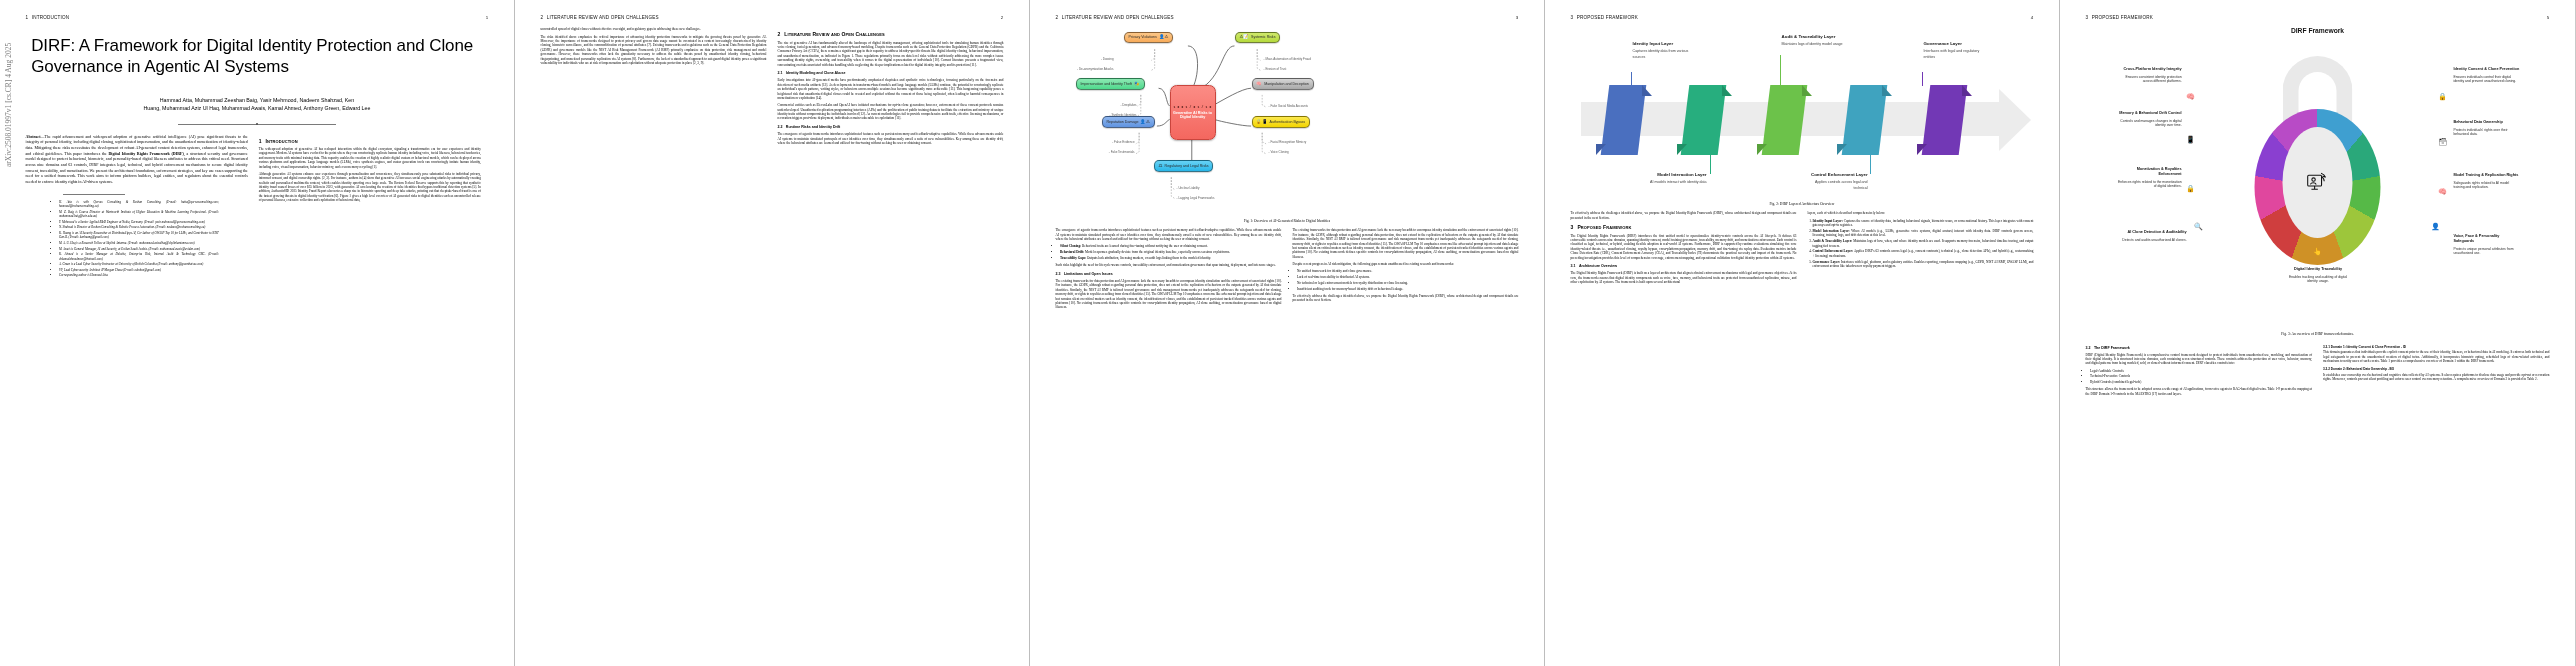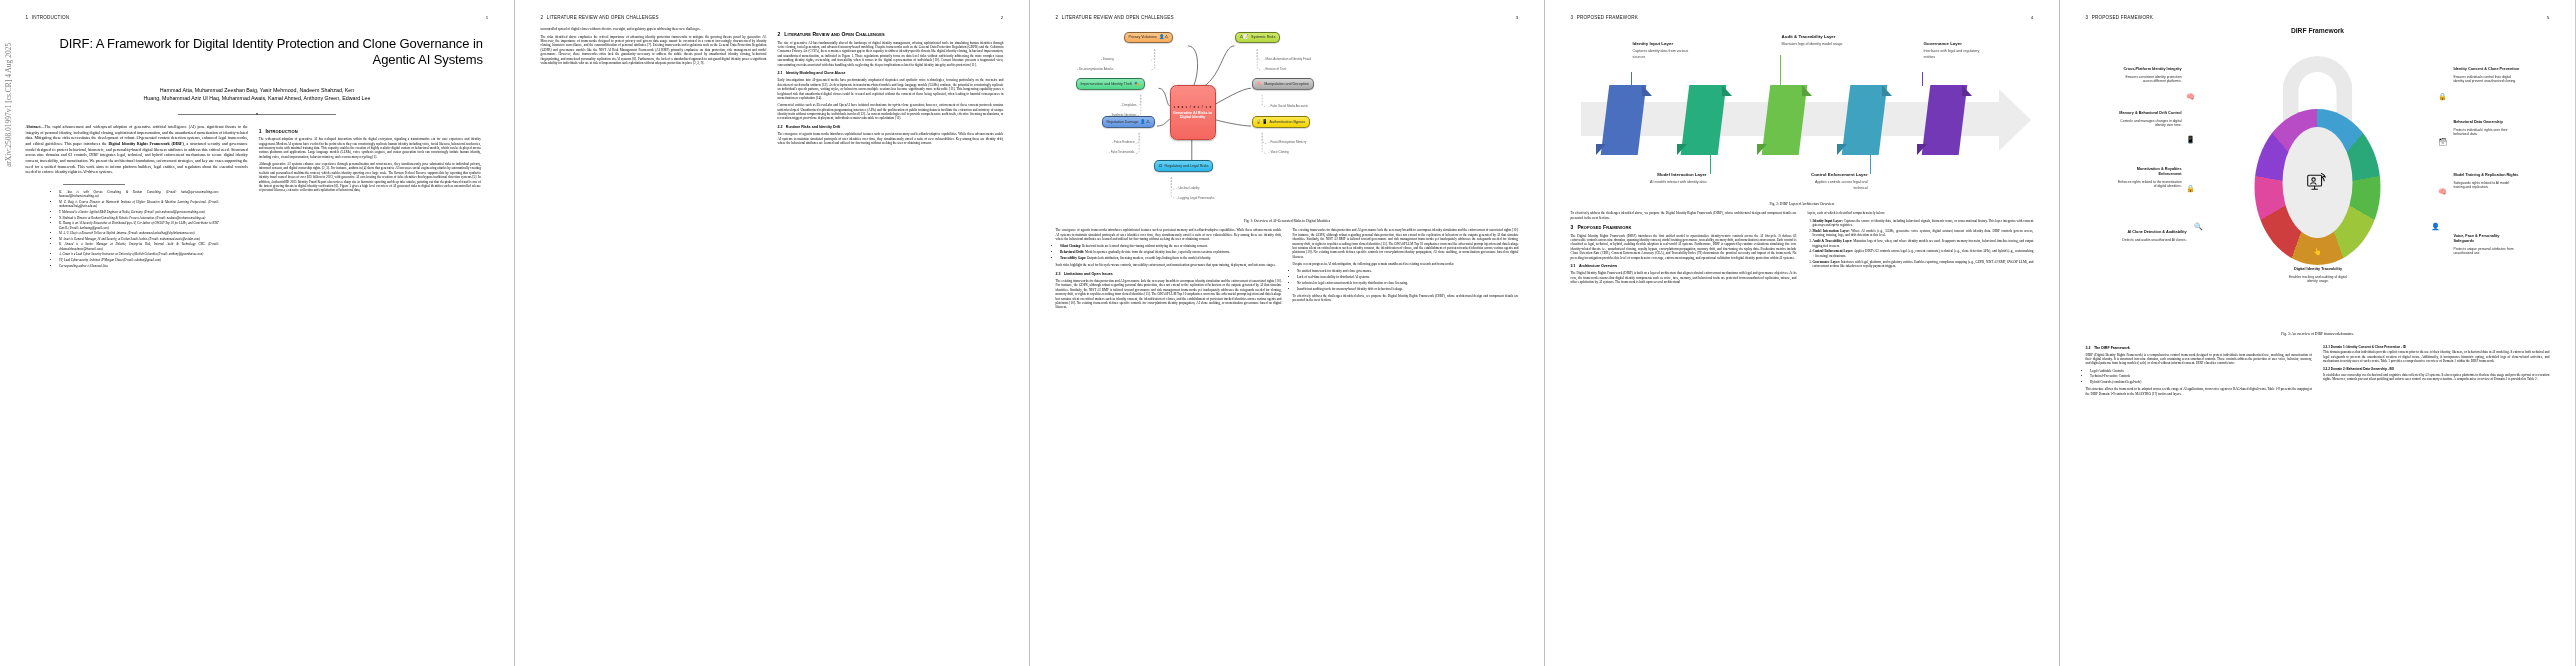--- a/index.html
+++ b/index.html
@@ -7,21 +7,21 @@
   body{font-family:"Liberation Sans",sans-serif;}
   .viewer{width:2576px;height:667px;background:#c9c9c9;display:flex;align-items:flex-start;gap:0;overflow:hidden;}
   .page{background:#ffffff;width:515px;height:667px;position:relative;box-sizing:border-box;
         padding:14.5px 25.6px 11px 25.6px;overflow:hidden;border-right:0.6px solid #bdbdbd;}
   .runhead{display:flex;justify-content:space-between;align-items:baseline;font-size:4.6px;
            letter-spacing:0.2px;color:#111;margin:0 0 7.8px 0;}
   .runhead .sec{font-variant:small-caps;text-transform:uppercase;font-size:4.6px;}
   .runhead .secnum{margin-right:3.3px;}
   .runhead .pno{font-size:4.4px;}
 
-  .title{font-size:13px;line-height:1.22;text-align:right;font-weight:400;color:#000;
+  .title{font-size:17px;line-height:1.22;text-align:left;font-weight:400;color:#000;
          margin:16.7px 5.6px 0 5.6px;letter-spacing:-0.1px;}
   .authors{font-size:5.3px;line-height:1.5;text-align:center;margin:19px 10px 0 10px;color:#000;}
 
   .arxiv{position:absolute;left:4.4px;top:167px;transform:rotate(-90deg);transform-origin:left top;
          font-family:"Liberation Serif",serif;font-size:7.5px;color:#7e7e7e;white-space:nowrap;}
 
   .rule{width:34%;height:0.6px;background:#7a7a7a;margin:11px auto 0 auto;}
   .ruleShort{width:28%;height:0.6px;background:#7a7a7a;margin:9px 0 5.6px 37px;}
   .dot{width:1.7px;height:1.7px;background:#555;border-radius:50%;margin:0 auto;position:relative;top:-1.1px;}
 

